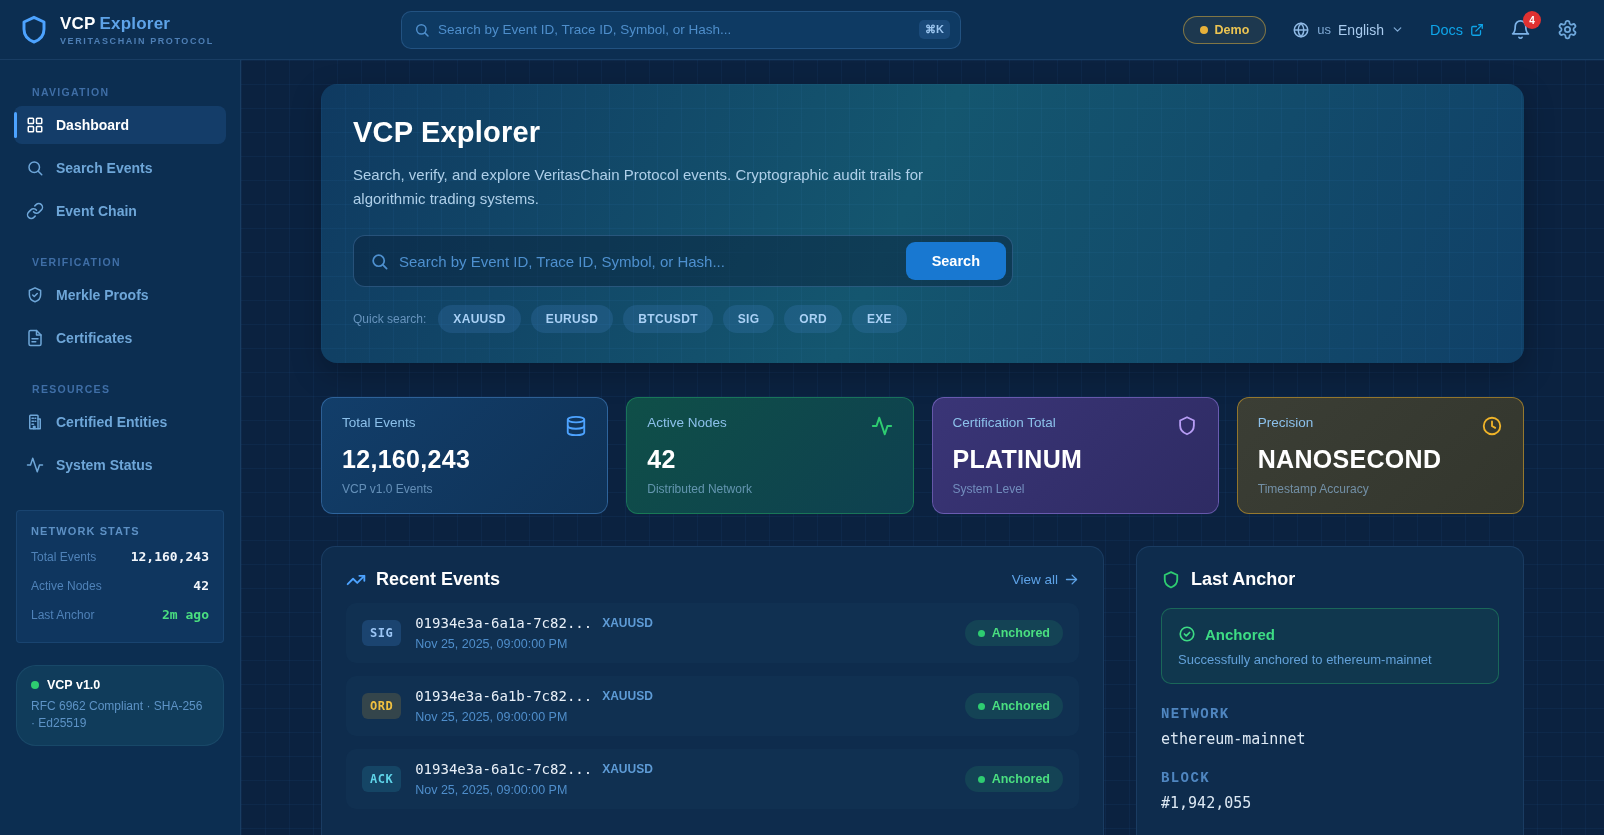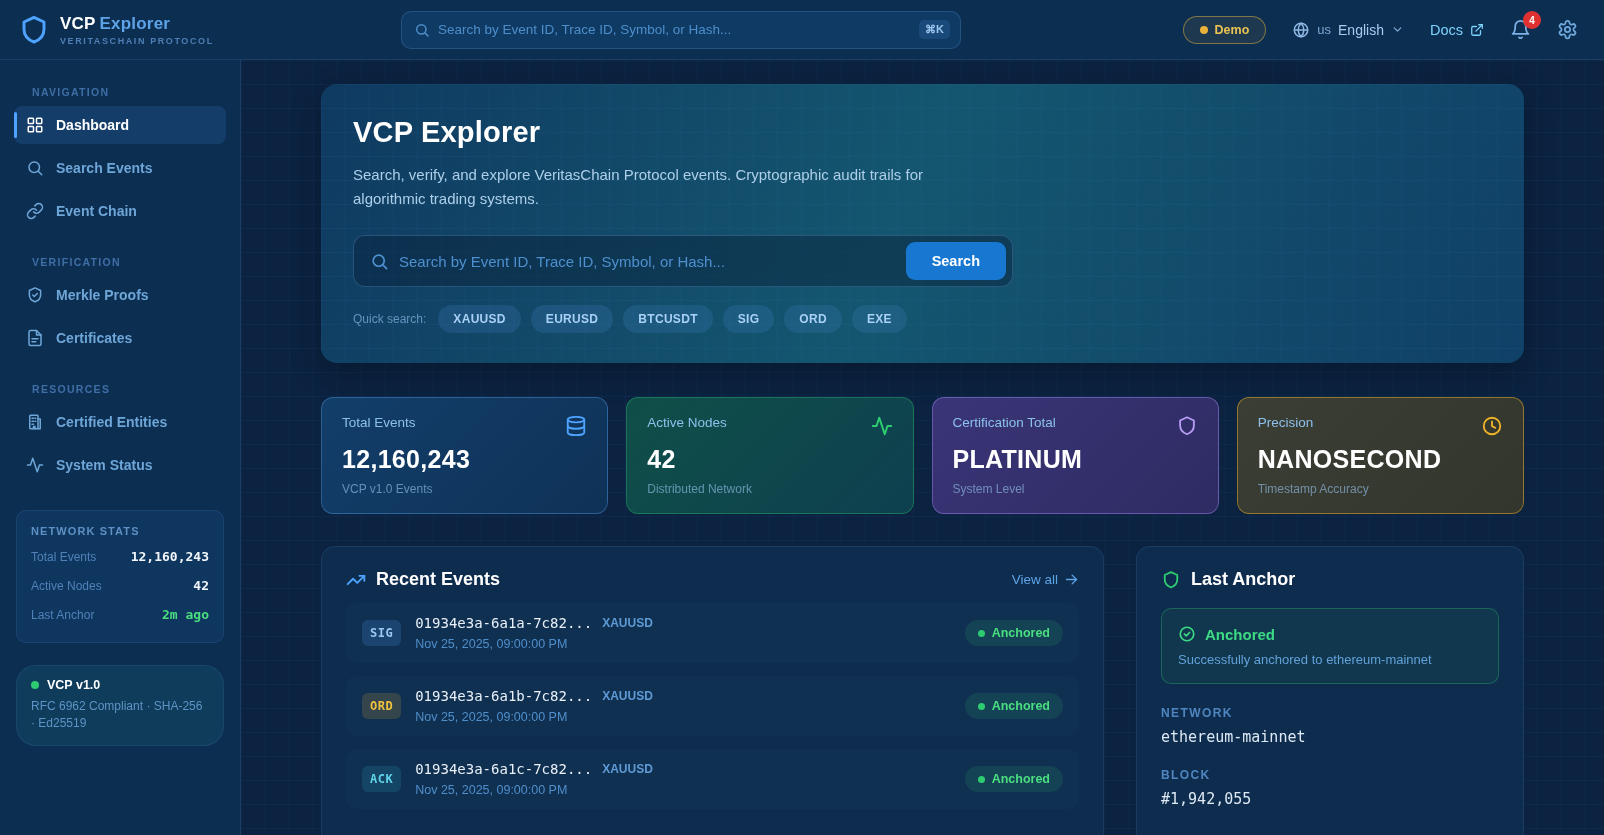--- a/index.html
+++ b/index.html
@@ -39,21 +39,21 @@
   .demo-pill {
     display:flex; align-items:center; gap:7px;
     border:1px solid rgba(230,180,60,0.5); background:rgba(230,180,60,0.08);
     border-radius:999px; padding:6px 16px; cursor:pointer;
   }
   .demo-dot { width:8px; height:8px; border-radius:50%; background:#e8b13a; }
   .demo-label { color:#ecc452; font-weight:bold; font-size:12.5px; }
   .lang { display:flex; align-items:center; gap:7px; color:#8fb9e4; cursor:pointer; }
   .lang-code { font-size:13px; color:#7fa9d4; }
   .lang-name { font-size:14px; color:#a9cbee; }
-  .docs { display:flex; align-items:center; gap:7px; color:#7dd3fc; font-size:14.5px; cursor:pointer; }
+  .docs { display:flex; align-items:center; gap:7px; color:#0ea5e9; font-size:14.5px; cursor:pointer; }
   .bell-wrap { position:relative; color:#7db3e8; cursor:pointer; display:flex; }
   .bell-badge {
     position:absolute; top:-8px; right:-10px; background:#e03131; color:#fff;
     font-size:10px; font-weight:bold; border-radius:50%;
     width:18px; height:18px; display:flex; align-items:center; justify-content:center;
   }
   .gear { color:#6fa8dc; cursor:pointer; display:flex; }
 
   
   .sidebar {
@@ -75,21 +75,21 @@
     background:rgba(74,158,255,0.14); color:#ffffff;
   }
   .nav-item.active::before {
     content:""; position:absolute; left:0; top:6px; bottom:6px; width:3px;
     background:#4da3ff; border-radius:3px;
   }
   .nav-item .nicon { display:flex; width:18px; }
   .net-stats {
     margin:26px 2px 0; background:rgba(18,62,108,0.55);
     border:1px solid rgba(110,170,235,0.12);
-    border-radius:10px; padding:14px 14px 6px;
+    border-radius:4px; padding:14px 14px 6px;
   }
   .net-stats-title { font-size:11px; font-weight:bold; letter-spacing:1.1px; color:#5d90c4; margin-bottom:12px; }
   .net-row { display:flex; justify-content:space-between; align-items:center; margin-bottom:14px; }
   .net-label { font-size:12px; color:#4f82b8; }
   .net-value { font-family:"DejaVu Sans Mono", monospace; font-size:13px; font-weight:bold; color:#f2f6fb; }
   .net-value.green { color:#4ade80; }
   .version-card {
     margin:22px 2px 0; background:rgba(22,78,104,0.45);
     border:1px solid rgba(110,190,220,0.10);
     border-radius:20px; padding:12px 14px;
@@ -195,21 +195,21 @@
   .anchored-dot { width:7px; height:7px; border-radius:50%; background:#2ecc71; }
   .anchored-text { font-size:12.5px; font-weight:600; color:#4ade80; }
 
   .anchor-status {
     margin-top:18px; background:rgba(34,120,90,0.16);
     border:1px solid rgba(46,204,113,0.32); border-radius:10px; padding:16px;
   }
   .anchor-status-head { display:flex; align-items:center; gap:9px; color:#3ddc84; }
   .anchor-status-title { font-size:15px; font-weight:bold; color:#3ddc84; }
   .anchor-status-desc { margin-top:9px; font-size:13px; color:#62a0d8; }
-  .meta-label { margin-top:22px; font-size:12px; font-weight:bold; letter-spacing:1.4px; color:#4f86c0; }
+  .meta-label { margin-top:22px; font-size:14px; font-weight:bold; letter-spacing:1.4px; color:#4f86c0;font-family:Liberation Mono, monospace; }
   .meta-value { margin-top:8px; font-family:"DejaVu Sans Mono", monospace; font-size:15px; color:#dde9f4; }
 
   svg { display:block; }
 </style>
 </head>
 <body>
 
 <div class="header">
   <div class="brand">
     <span class="brand-logo">

